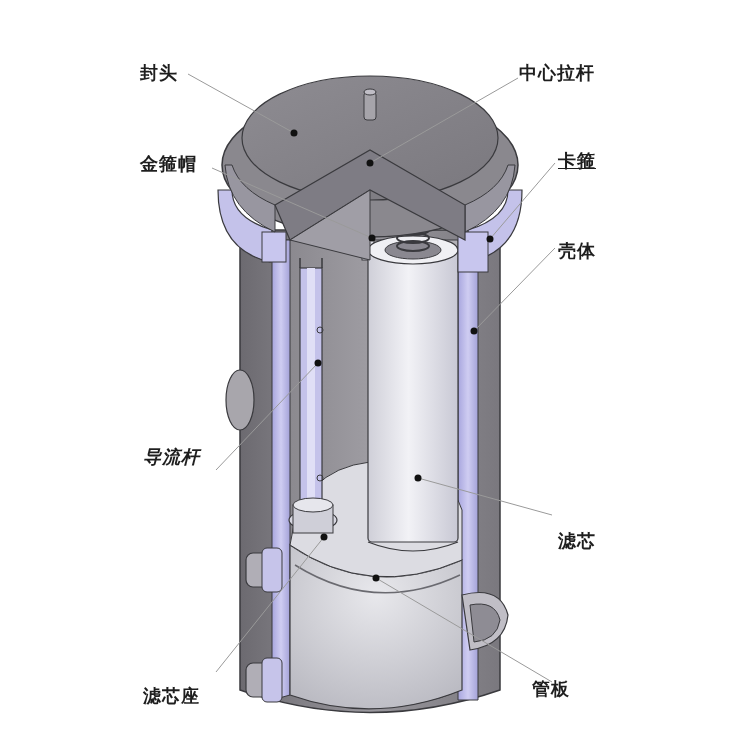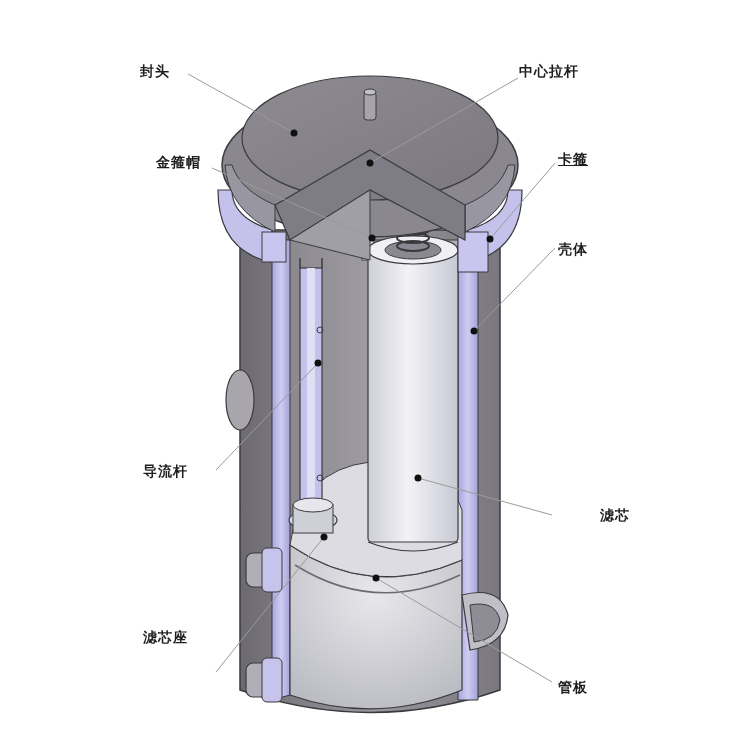--- a/index.html
+++ b/index.html
@@ -1,19 +1,19 @@
 <!DOCTYPE html>
 <html><head>
 <meta charset="utf-8">
 <style>
   html, body { margin:0; padding:0; background:#ffffff; }
   body { width:750px; height:750px; position:relative; overflow:hidden;
          font-family:"DejaVu Sans", sans-serif; }
   #stage { position:absolute; left:0; top:0; width:750px; height:750px; }
-  .label { position:absolute; font-size:14px; font-weight:bold; color:#1e1e1e;
+  .label { position:absolute; font-size:18px; font-weight:bold; color:#1e1e1e;
            letter-spacing:1px; white-space:nowrap; line-height:1; }
 </style>
 </head>
 <body>
 
 <div id="stage">
   <svg width="750" height="750" viewBox="0 0 750 750">
     <defs>
       <linearGradient id="shellGrad" x1="0" x2="1" y1="0" y2="0">
         <stop offset="0" stop-color="#6c6a70"></stop>
@@ -152,21 +152,21 @@
       <circle cx="474" cy="331" r="3.5"></circle>
       <circle cx="318" cy="363" r="3.5"></circle>
       <circle cx="418" cy="478" r="3.5"></circle>
       <circle cx="324" cy="537" r="3.5"></circle>
       <circle cx="376" cy="578" r="3.5"></circle>
     </g>
   </svg>
 
   
   <div class="label" style="left:140px; top:64px;">封头</div>
-  <div class="label" style="left:156px; top:155px;">金箍帽</div>
+  <div class="label" style="left:140px; top:155px;">金箍帽</div>
   <div class="label" style="left:519px; top:64px;">中心拉杆</div>
   <div class="label" style="left:558px; top:152px;text-decoration:underline;">卡箍</div>
   <div class="label" style="left:558px; top:242px;">壳体</div>
-  <div class="label" style="left:143px; top:464px;">导流杆</div>
-  <div class="label" style="left:558px; top:508px;margin-left:42px;">滤芯</div>
-  <div class="label" style="left:143px; top:630px;">滤芯座</div>
-  <div class="label" style="left:558px; top:680px;">管板</div>
+  <div class="label" style="left:143px; top:448px;font-style:italic;">导流杆</div>
+  <div class="label" style="left:558px; top:532px;">滤芯</div>
+  <div class="label" style="left:143px; top:687px;">滤芯座</div>
+  <div class="label" style="left:532px; top:680px;">管板</div>
 </div>
 
 </body></html>

